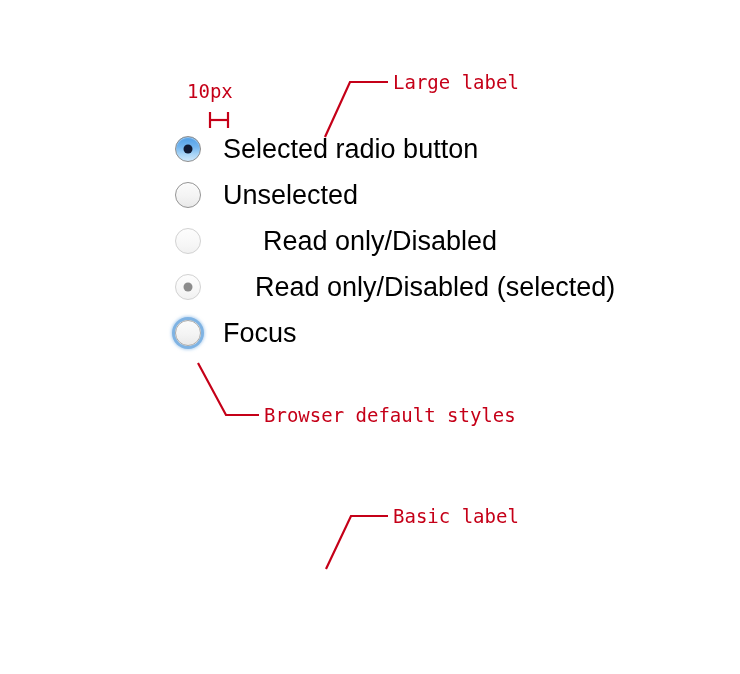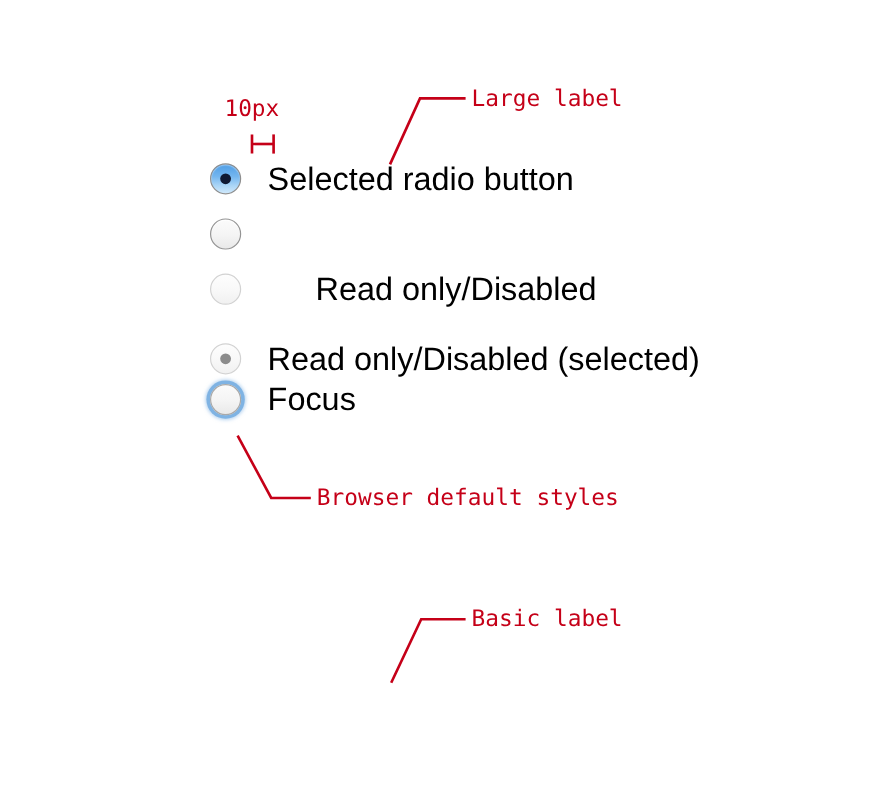--- a/index.html
+++ b/index.html
@@ -53,21 +53,21 @@
   .radio-row {
     position: absolute;
     left: 132px;
     display: flex;
     align-items: flex-start;
     height: 30px;
   }
   #row-0 { top: 136px; }
   #row-1 { top: 182px; }
   #row-2 { top: 228px; gap: 40px; }
-  #row-3 { top: 286px; }
+  #row-3 { top: 274px; gap: 32px; }
   #row-4 { top: 320px; }
   #row-small { top: 568px; }
 
   .radio-label {
     font-family: "Liberation Sans", sans-serif;
     font-size: 27px;
     color: #000000;
     white-space: nowrap;
     line-height: 1;
     margin-left: 22px;
@@ -177,20 +177,21 @@
 
   <div class="radio-row" id="row-0">
     <span class="radio selected">
       <span class="dot"></span>
     </span>
     <span class="radio-label">Selected radio button</span>
   </div>
 
   <div class="radio-row" id="row-1">
     <span class="radio unselected"></span>
+    <span class="radio-label">Unselected</span>
   </div>
 
   <div class="radio-row" id="row-2">
     <span class="radio disabled"></span>
     <span class="radio-label">Read only/Disabled</span>
   </div>
 
   <div class="radio-row" id="row-3">
     <span class="radio disabled-selected">
       <span class="dot"></span>

